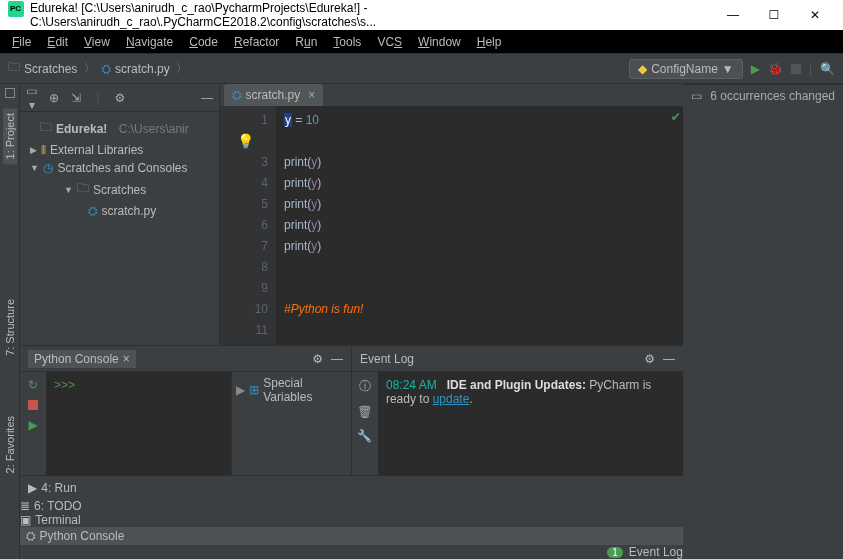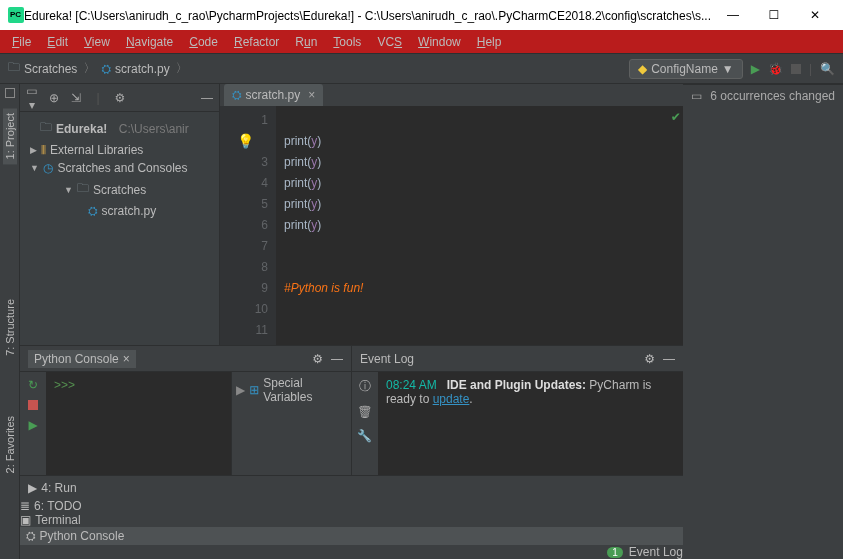--- a/index.html
+++ b/index.html
@@ -1,24 +1,24 @@
 <!DOCTYPE html>
 <html><head>
 <meta charset="utf-8">
 <style>
 * { margin: 0; padding: 0; box-sizing: border-box; font-family: "Segoe UI", sans-serif; font-size: 12px; }
 body { background: #3c3f41; color: #bbb; width: 843px; height: 559px; overflow: hidden; display: flex; flex-direction: column; }
 .titlebar { background: #fff; height: 30px; display: flex; align-items: center; padding: 0 8px; justify-content: space-between; }
-.titlebar-left { display: flex; align-items: flex-end; }
+.titlebar-left { display: flex; align-items: flex-start; gap: 6px; }
 .titlebar-icon { width: 16px; height: 16px; background: #21d789; border-radius: 2px; position: relative; }
 .titlebar-icon::before { content:"PC"; font-size:8px; color:#000; position:absolute; top:3px; left:2px; font-weight:bold;}
 .titlebar-title { color: #000; font-size: 12px; }
 .titlebar-btns { display: flex; gap:1px;}
 .titlebar-btn { width: 40px; height: 28px; display: flex; align-items: center; justify-content: center; color: #000; }
-.menubar { background: #b91c1c; height: 24px; display: flex; align-items: center; padding: 0 4px; border-bottom: 1px solid #2d2f30; }
+.menubar { background: #000000; height: 24px; display: flex; align-items: center; padding: 0 4px; border-bottom: 1px solid #2d2f30; }
 .menu-item { padding: 4px 8px; color: #bbb; cursor: pointer; }
 .menu-item u { text-decoration: underline; }
 .navbar { background: #3c3f41; height: 30px; display: flex; align-items: center; justify-content: space-between; padding: 0 8px; border-bottom: 1px solid #2d2f30; }
 .breadcrumbs { display: flex; align-items: center; gap: 6px; }
 .crumb { color: #bbb; display:flex; align-items:center; gap:4px;}
 .crumb-sep { color: #888; }
 .right-controls { display: flex; align-items: center; gap: 8px; }
 .config-btn { background: #4c5052; border: 1px solid #5e6060; padding: 2px 8px; border-radius: 3px; display: flex; align-items: center; gap: 4px; }
 .play-icon { color: #499c54; }
 .bug-icon { color: #499c54; }
@@ -202,20 +202,21 @@
             <div>5</div>
             <div>6</div>
             <div>7</div>
             <div>8</div>
             <div>9</div>
             <div>10</div>
             <div>11</div>
             <div>12</div>
           </div>
           <div class="code">
+            <div><span class="sel">y</span><span> = </span><span class="num">10</span></div>
             <div>&nbsp;</div>
             <div><span class="fn">print</span><span>(</span><span class="var">y</span><span>)</span></div>
             <div><span class="fn">print</span><span>(</span><span class="var">y</span><span>)</span></div>
             <div><span class="fn">print</span><span>(</span><span class="var">y</span><span>)</span></div>
             <div><span class="fn">print</span><span>(</span><span class="var">y</span><span>)</span></div>
             <div><span class="fn">print</span><span>(</span><span class="var">y</span><span>)</span></div>
             <div>&nbsp;</div>
             <div>&nbsp;</div>
             <div><span class="comment">#Python is fun!</span></div>
           </div>

